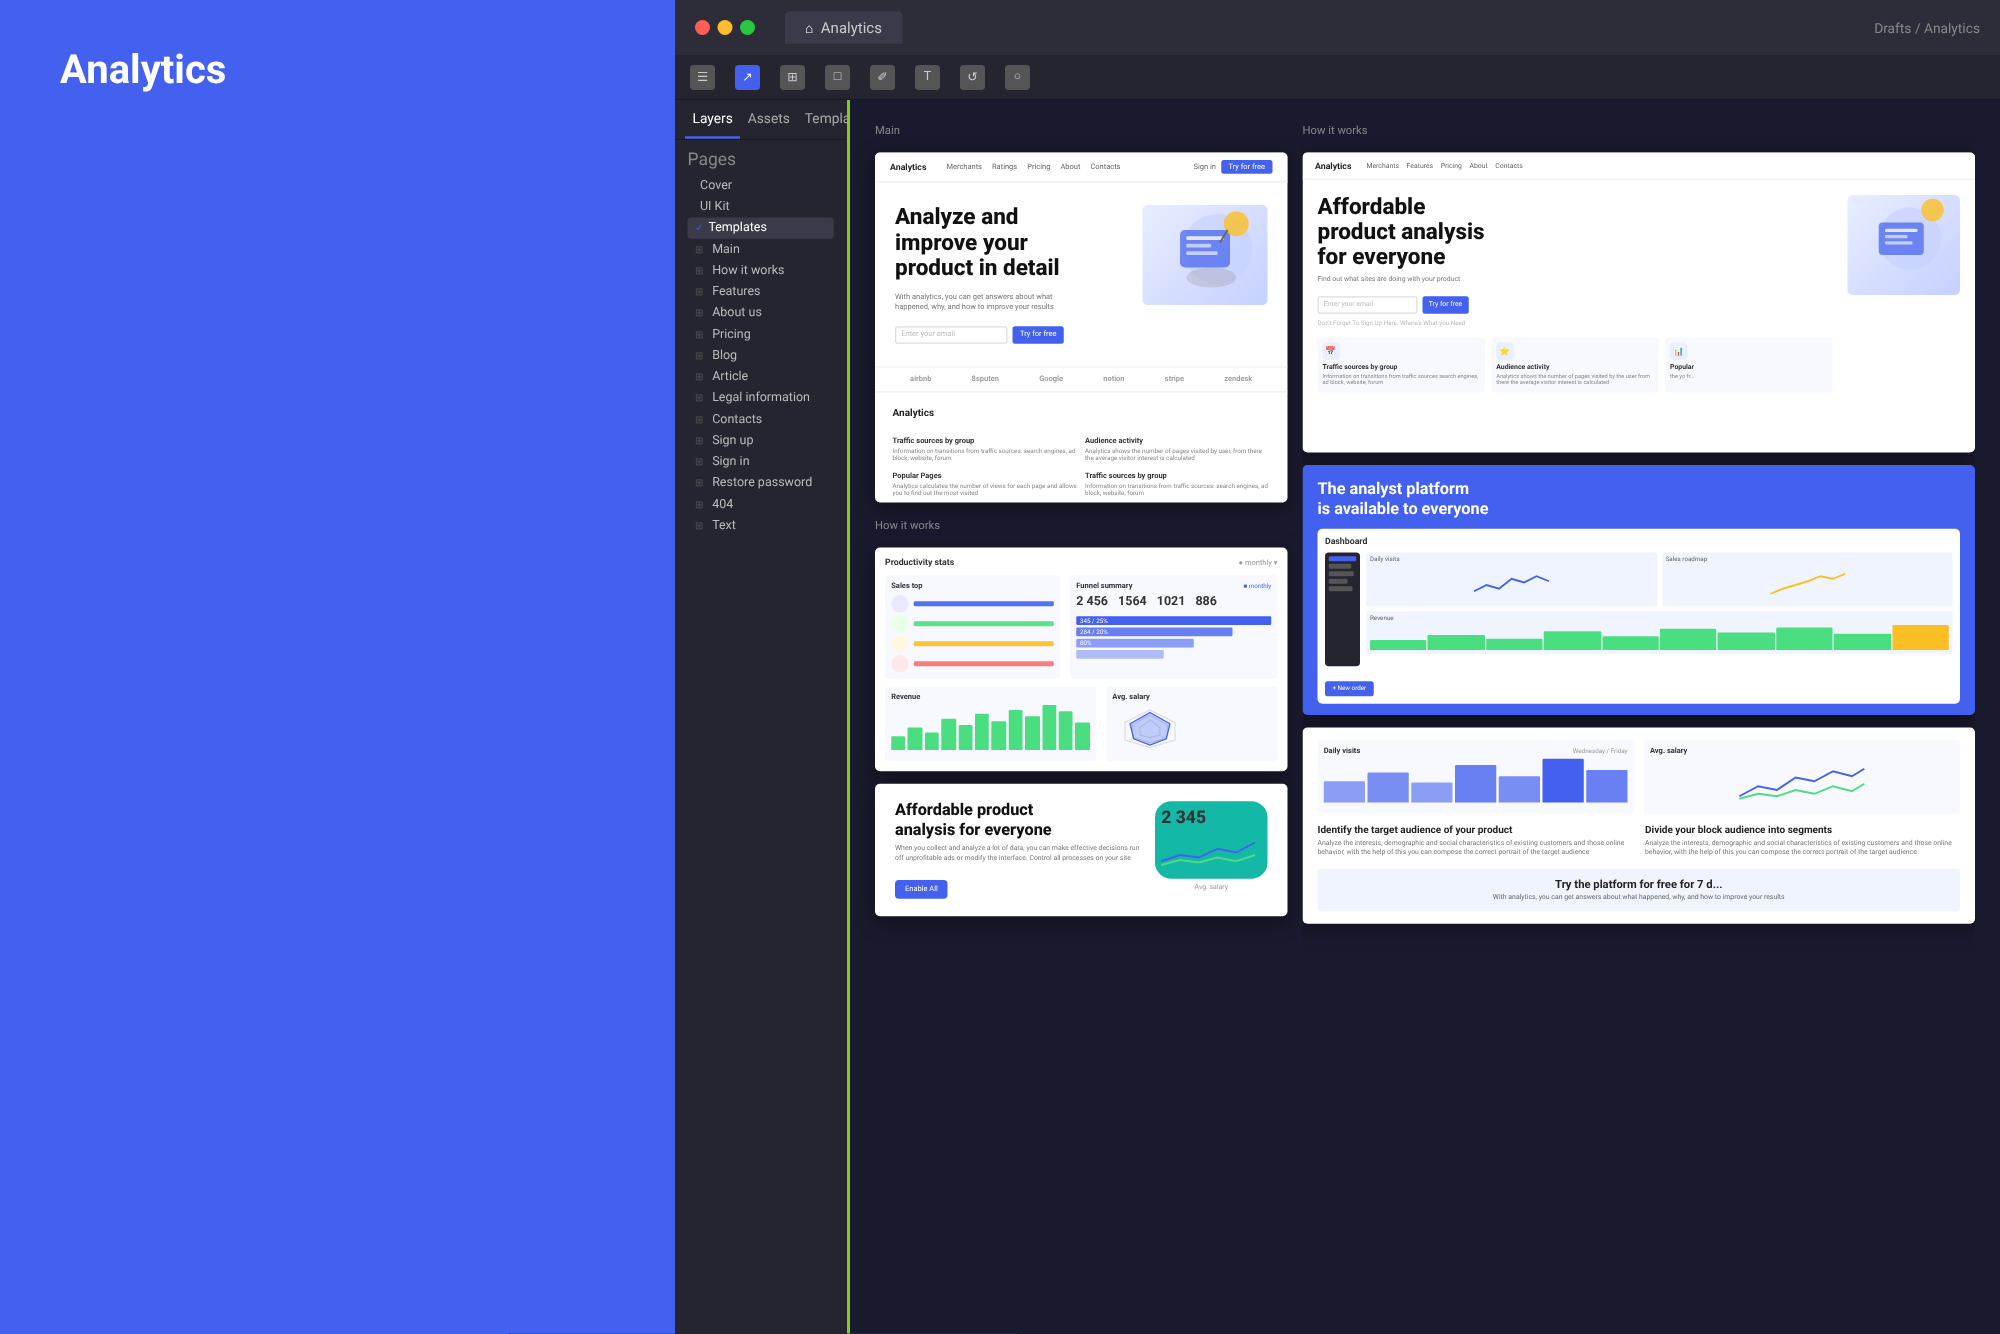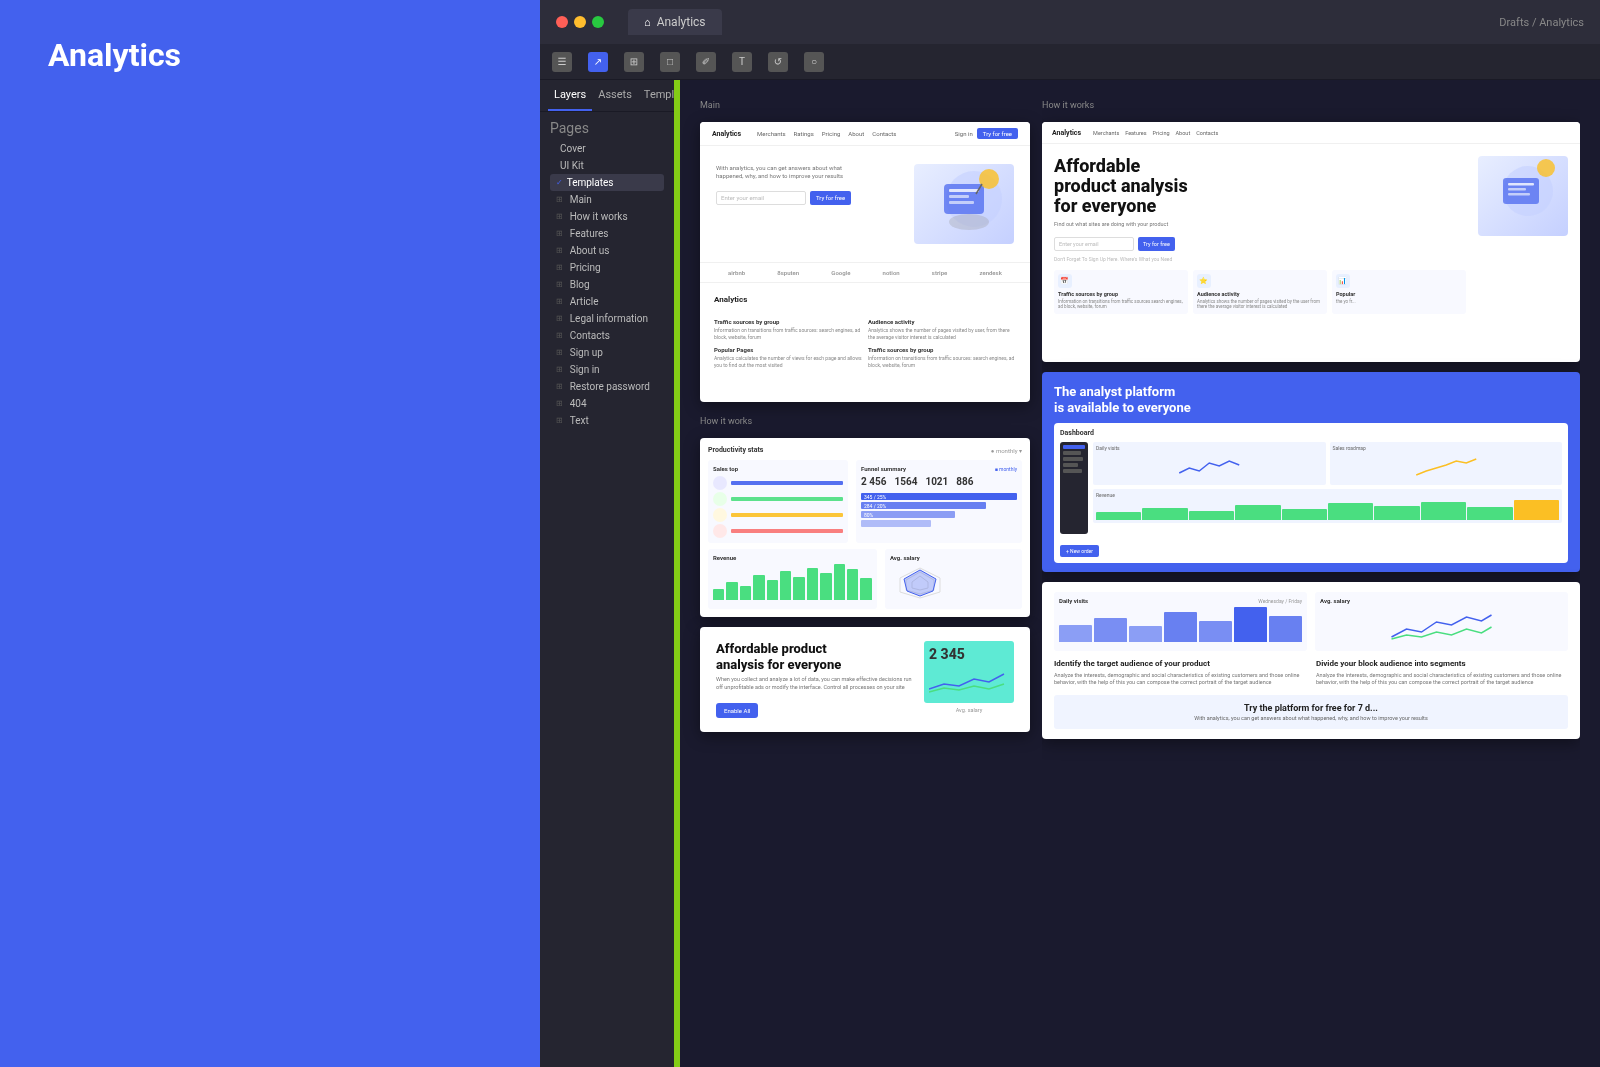--- a/index.html
+++ b/index.html
@@ -132,21 +132,21 @@
     
     .figma-content {
       display: flex;
       height: calc(100% - 80px);
     }
 
     
     .figma-sidebar {
       width: 140px;
       background: #252530;
-      border-right: 6px solid #84cc16;
+      border-right: 3px solid #84cc16;
       overflow-y: auto;
       flex-shrink: 0;
     }
 
     .sidebar-tabs {
       display: flex;
       border-bottom: 1px solid #1a1a25;
       padding: 0 8px;
     }
 
@@ -580,20 +580,21 @@
               <span class="mockup-nav-link">About</span>
               <span class="mockup-nav-link">Contacts</span>
             </div>
             <div style="margin-left:auto;display:flex;gap:4px;align-items:center">
               <span style="font-size:6px;color:#666">Sign in</span>
               <div class="mockup-nav-btn">Try for free</div>
             </div>
           </div>
           <div class="mockup-hero">
             <div class="mockup-hero-text">
+              <h1>Analyze and<br>improve your<br>product in detail</h1>
               <p class="mockup-hero-desc">With analytics, you can get answers about what happened, why, and how to improve your results</p>
               <div class="mockup-hero-input-row">
                 <div class="mockup-input-small" style="display:flex;align-items:center;color:#bbb;">Enter your email</div>
                 <div class="mockup-btn-small">Try for free</div>
               </div>
             </div>
             <div class="mockup-hero-img">
               <svg width="100" height="80" viewBox="0 0 100 80">
                 <circle cx="60" cy="35" r="28" fill="#c5d0ff" opacity="0.6"></circle>
                 <ellipse cx="55" cy="58" rx="20" ry="8" fill="#999" opacity="0.3"></ellipse>
@@ -747,21 +748,21 @@
 
         <div class="mockup-bottom page-mockup">
           <div style="display:flex;align-items:flex-start;gap:10px">
             <div style="flex:1">
               <h2 style="font-size:13px;font-weight:800;color:#111;line-height:1.2;margin-bottom:4px">Affordable product<br>analysis for everyone</h2>
               <p style="font-size:5.5px;color:#777;line-height:1.4;margin-bottom:6px">When you collect and analyze a lot of data, you can make effective decisions run off unprofitable ads or modify the interface. Control all processes on your site</p>
               <div style="background:#4361ee;color:#fff;font-size:6px;padding:4px 8px;border-radius:3px;display:inline-block">Enable All</div>
             </div>
             <div style="width:90px;flex-shrink:0">
 
-              <div style="background:#5eead4;border-radius:3px;padding:5px;margin-bottom:4px">
+              <div style="background:#14b8a6;border-radius:13px;padding:5px;margin-bottom:4px">
                 <div style="font-size:14px;font-weight:800;color:#333;margin-bottom:2px">2 345</div>
                 <svg width="80" height="30" viewBox="0 0 80 30">
                   <polyline points="0,25 15,20 30,22 45,15 60,18 75,10" fill="none" stroke="#4361ee" stroke-width="1.5"></polyline>
                   <polyline points="0,28 15,24 30,26 45,22 60,25 75,20" fill="none" stroke="#4ade80" stroke-width="1.5"></polyline>
                 </svg>
               </div>
               <div style="font-size:5.5px;color:#999;text-align:center">Avg. salary</div>
             </div>
           </div>
         </div>

